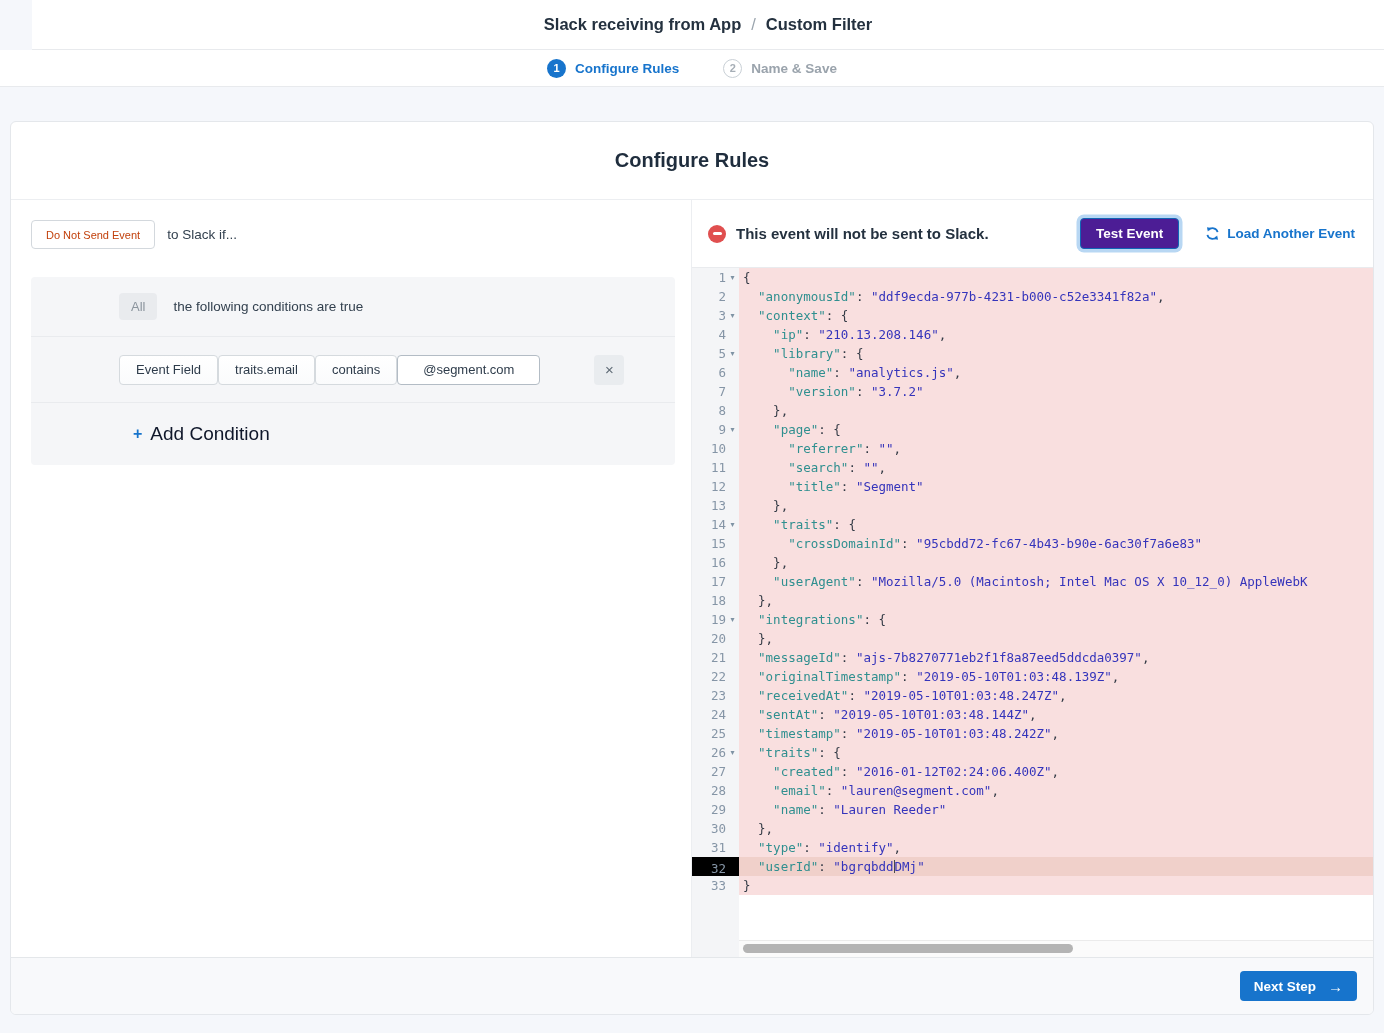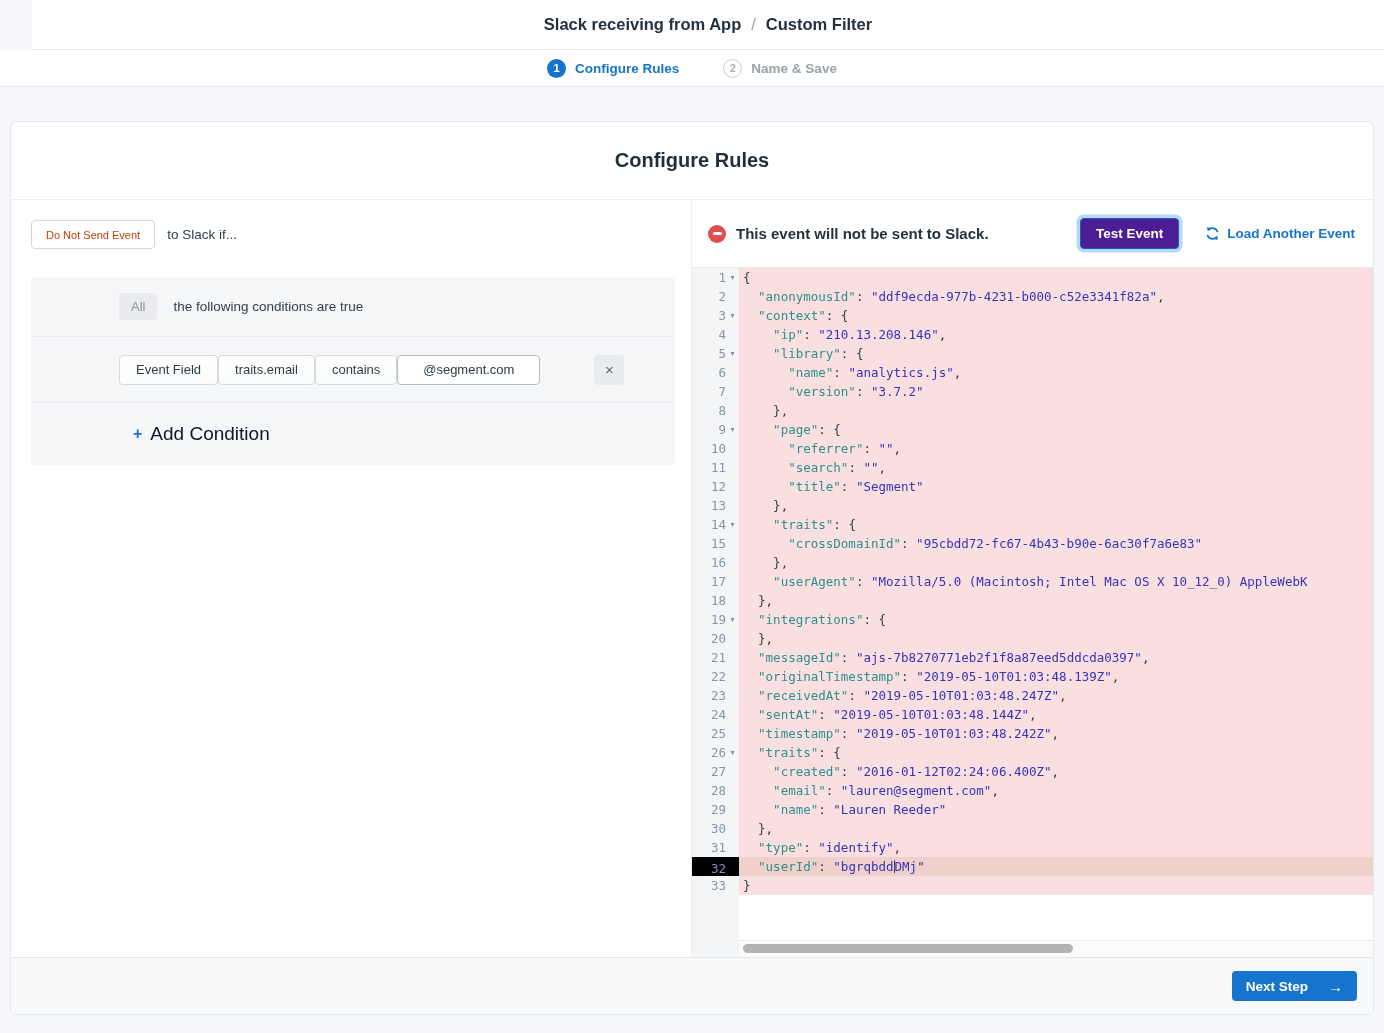--- a/index.html
+++ b/index.html
@@ -140,21 +140,21 @@
   }
 
   
   .card-footer {
     height:57px; flex:0 0 auto; border-top:1px solid #e4e7ea; background:#f8f9fb;
     display:flex; align-items:center; justify-content:flex-end; padding:0 16px;
   }
   .next-btn {
     background:#1774cc; color:#fff; border:none; border-radius:4px; height:30px;
     padding:0 14px; font-size:13.5px; font-weight:bold;
-    display:flex; align-items:center; gap:20px; cursor:pointer;
+    display:flex; align-items:center; gap:12px; cursor:pointer;
   }
   .next-btn .arrow { font-size:15px; font-weight:normal; }
 </style>
 </head>
 <body>
 
 <div class="topbar">
   <span class="crumb">Slack receiving from App</span>
   <span class="sep">/</span>
   <span class="crumb">Custom Filter</span>

